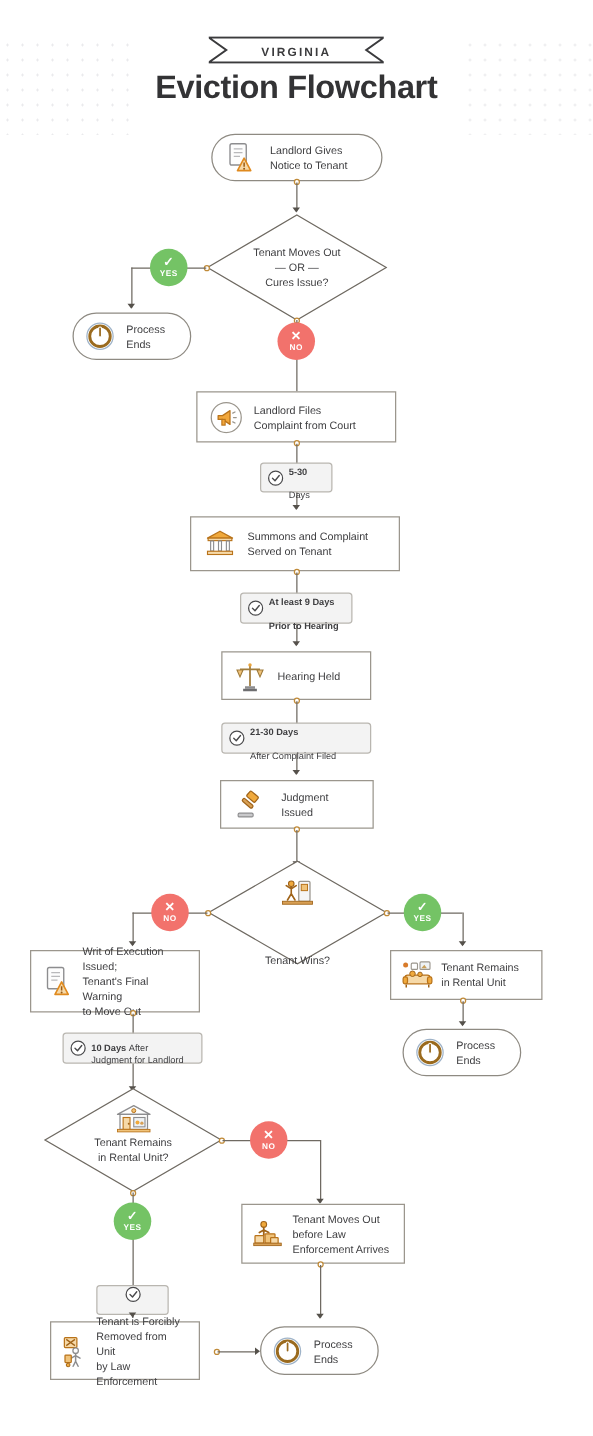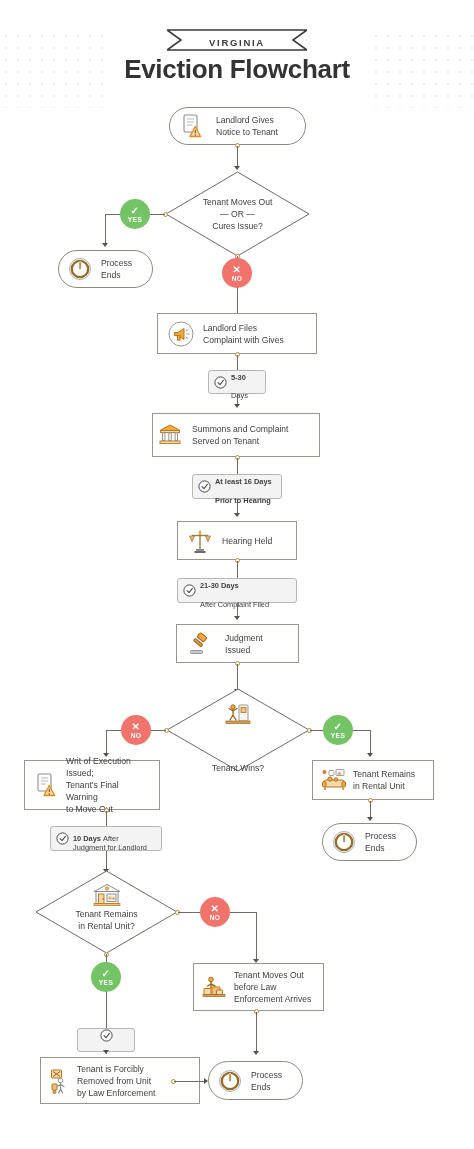--- a/index.html
+++ b/index.html
@@ -168,40 +168,40 @@
   <div class="node" style="left:157px;top:313px;width:160px;height:41px;padding:0 10px;">
     <span class="nicon" style="width:26px;height:26px;">
       <svg width="26" height="26" viewBox="0 0 26 26">
         <circle cx="13" cy="13" r="12" fill="#fff" stroke="#9b968d" stroke-width="1"></circle>
         <path d="M6.5 11.5 L10 11.5 L16 7.5 L16 18.5 L10 14.5 L6.5 14.5 Z" fill="#f2a73b" stroke="#b9731a" stroke-width="1" stroke-linejoin="round"></path>
         <rect x="9.5" y="14.5" width="2.6" height="4.6" fill="#f2a73b" stroke="#b9731a" stroke-width="0.9"></rect>
         <path d="M18.2 9.5 L20 8.6 M18.8 13 L21 13 M18.2 16.5 L20 17.4" stroke="#9b968d" stroke-width="1" stroke-linecap="round"></path>
       </svg>
     </span>
     <span class="ntext" style="margin-left:9px;">Landlord Files
-Complaint with Gives</span>
+Complaint from Court</span>
   </div>
   <div class="jdot" style="left:235px;top:352px;"></div>
   <div class="conn v" style="left:237px;top:355px;height:52px;"></div>
 
   <div class="timing" style="left:208px;top:370px;width:58px;height:24px;">
     <span class="nicon" style="width:13px;height:13px;">
       <svg width="13" height="13" viewBox="0 0 13 13">
         <circle cx="6.5" cy="6.5" r="5.6" fill="#fff" stroke="#4a4a4c" stroke-width="1"></circle>
         <path d="M4 6.6 L6 8.6 L9.4 4.4" fill="none" stroke="#4a4a4c" stroke-width="1.1" stroke-linecap="round" stroke-linejoin="round"></path>
       </svg>
     </span>
     <span class="ttext">
       <span class="tmain">5-30</span><br>
       <span class="tsub">Days</span>
     </span>
   </div>
   <div class="arrow" style="left:234px;top:404px;"></div>
 
-  <div class="node" style="left:152px;top:413px;width:168px;height:44px;padding:0 4px;">
+  <div class="node" style="left:152px;top:413px;width:168px;height:44px;padding:0 10px;">
     <span class="nicon" style="width:26px;height:26px;">
       <svg width="26" height="26" viewBox="0 0 26 26">
         <path d="M3 8.5 L13 3 L23 8.5 Z" fill="#f0a93c" stroke="#b9731a" stroke-width="1" stroke-linejoin="round"></path>
         <rect x="3.5" y="8.5" width="19" height="2" fill="#f6d9a8" stroke="#b9731a" stroke-width="0.9"></rect>
         <rect x="5.5" y="10.8" width="2.4" height="8" fill="#fdfdfd" stroke="#8d8d8f" stroke-width="0.9"></rect>
         <rect x="11.8" y="10.8" width="2.4" height="8" fill="#fdfdfd" stroke="#8d8d8f" stroke-width="0.9"></rect>
         <rect x="18.1" y="10.8" width="2.4" height="8" fill="#fdfdfd" stroke="#8d8d8f" stroke-width="0.9"></rect>
         <rect x="3" y="19" width="20" height="2.6" fill="#f6d9a8" stroke="#b9731a" stroke-width="0.9"></rect>
       </svg>
     </span>
@@ -212,21 +212,21 @@
   <div class="conn v" style="left:237px;top:458px;height:58px;"></div>
 
   <div class="timing" style="left:192px;top:474px;width:90px;height:25px;">
     <span class="nicon" style="width:13px;height:13px;">
       <svg width="13" height="13" viewBox="0 0 13 13">
         <circle cx="6.5" cy="6.5" r="5.6" fill="#fff" stroke="#4a4a4c" stroke-width="1"></circle>
         <path d="M4 6.6 L6 8.6 L9.4 4.4" fill="none" stroke="#4a4a4c" stroke-width="1.1" stroke-linecap="round" stroke-linejoin="round"></path>
       </svg>
     </span>
     <span class="ttext">
-      <span class="tmain">At least 16 Days</span><br>
+      <span class="tmain">At least 9 Days</span><br>
       <span class="tmain">Prior to Hearing</span>
     </span>
   </div>
   <div class="arrow" style="left:234px;top:513px;"></div>
 
   <div class="node" style="left:177px;top:521px;width:120px;height:39px;padding:0 10px;">
     <span class="nicon" style="width:24px;height:26px;">
       <svg width="24" height="26" viewBox="0 0 24 26">
         <line x1="12" y1="4" x2="12" y2="21" stroke="#a07c3c" stroke-width="1.4"></line>
         <line x1="4" y1="7.5" x2="20" y2="7.5" stroke="#a07c3c" stroke-width="1.4"></line>
@@ -436,21 +436,21 @@
       </svg>
     </span>
     <span class="ntext" style="margin-left:6px;">Tenant Moves Out
 before Law
 Enforcement Arrives</span>
   </div>
   <div class="jdot" style="left:254px;top:1009px;"></div>
   <div class="conn v" style="left:256px;top:1012px;height:42px;"></div>
   <div class="arrow" style="left:253px;top:1051px;"></div>
 
-  <div class="node" style="left:40px;top:1057px;width:160px;height:47px;padding:0 8px;">
+  <div class="node" style="left:40px;top:1057px;width:120px;height:47px;padding:0 8px;">
     <span class="nicon" style="width:22px;height:26px;">
       <svg width="22" height="26" viewBox="0 0 22 26">
         <rect x="2.5" y="2" width="10" height="8" rx="0.8" fill="#f6d9a8" stroke="#b9731a" stroke-width="1"></rect>
         <path d="M4 3.5 L11 8.5 M11 3.5 L4 8.5" stroke="#a0641a" stroke-width="1"></path>
         <circle cx="11.5" cy="12.5" r="2.2" fill="#fdfdfd" stroke="#8d8d8f" stroke-width="1"></circle>
         <path d="M11.5 15 L11.5 21 M11.5 16.5 L8 18.5 M11.5 16.5 L15 18.5 M11.5 21 L9.5 25 M11.5 21 L13.5 25" stroke="#8d8d8f" stroke-width="1.2" stroke-linecap="round" fill="none"></path>
         <rect x="3" y="16" width="5" height="6" rx="0.6" fill="#f0c37a" stroke="#b9731a" stroke-width="1"></rect>
         <circle cx="5.5" cy="24" r="1.5" fill="#f0a93c" stroke="#a0641a" stroke-width="0.8"></circle>
       </svg>
     </span>

